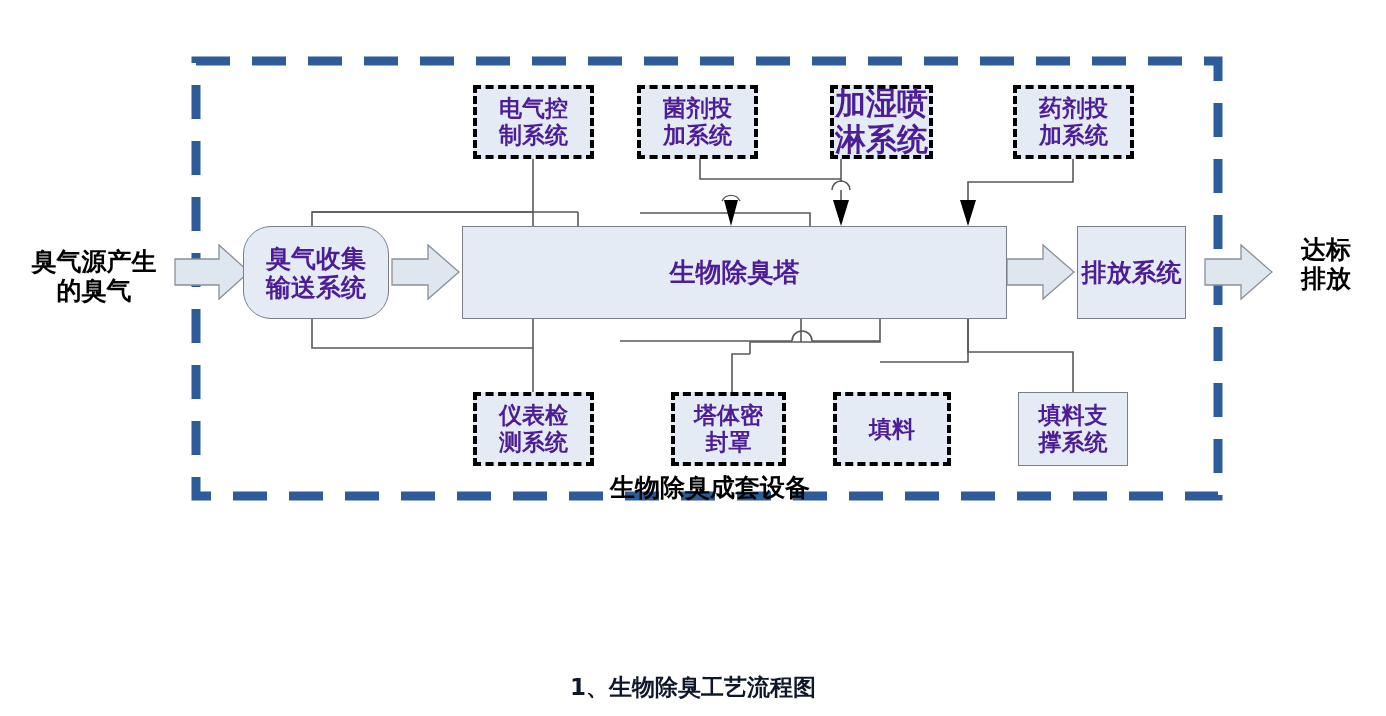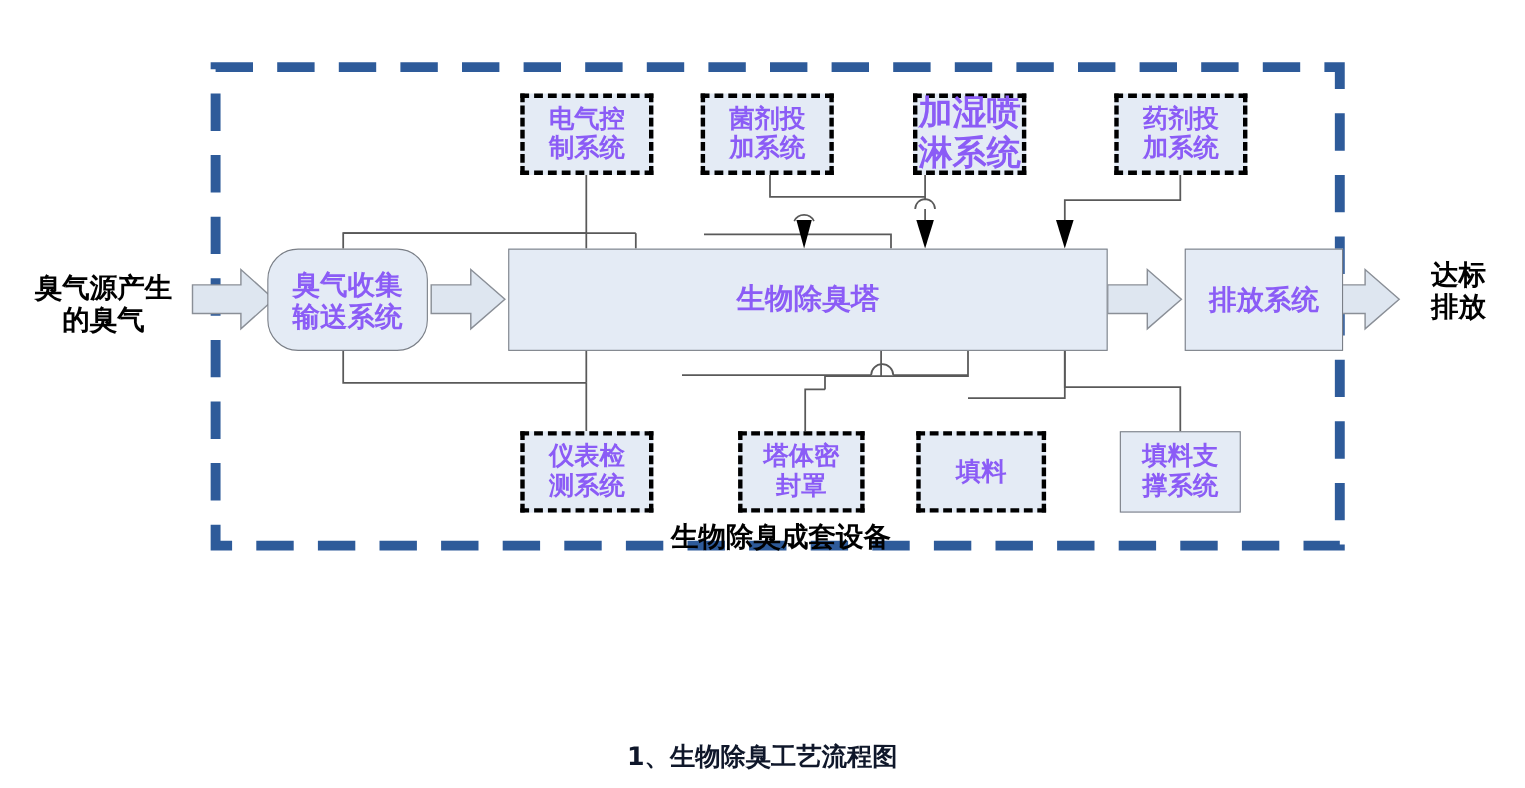--- a/index.html
+++ b/index.html
@@ -1,21 +1,21 @@
 <!DOCTYPE html>
 <html><head>
 <meta charset="utf-8">
 <style>
   html,body{margin:0;padding:0;background:#ffffff;}
   body{width:1386px;height:716px;overflow:hidden;
        font-family:"DejaVu Sans","Liberation Sans",sans-serif;}
   #stage{position:relative;width:1386px;height:716px;background:#fff;}
   svg.layer{position:absolute;left:0;top:0;width:1386px;height:716px;}
   .node{position:absolute;box-sizing:border-box;display:flex;align-items:center;
-        justify-content:center;text-align:center;color:#8b5cf6;line-height:1.16;
+        justify-content:center;text-align:center;color:#4c1d95;line-height:1.16;
         white-space:pre-line;font-weight:700;}
   .solidbox{background:#E4EBF5;border:1px solid #7a7f87;}
   .dashbox{background:#E4EBF5;border:4px dashed #000;
            border-style:dashed;}
   .freetext{position:absolute;color:#000;font-weight:700;text-align:center;
             line-height:1.16;white-space:pre-line;}
   .caption{position:absolute;color:#0f172a;font-weight:700;text-align:center;}
 </style>
 </head>
 <body>
@@ -88,21 +88,21 @@
 的臭气</div>
 
   <div class="freetext" style="left:1278px;top:235px;width:96px;font-size:25px;">达标
 排放</div>
 
   <div class="node solidbox" style="left:243px;top:226px;width:146px;height:93px;font-size:25px;border-radius:28px;">臭气收集
 输送系统</div>
 
   <div class="node solidbox" style="left:462px;top:226px;width:545px;height:93px;font-size:26px;">生物除臭塔</div>
 
-  <div class="node solidbox" style="left:1077px;top:226px;width:144px;height:93px;font-size:25px;">排放系统</div>
+  <div class="node solidbox" style="left:1077px;top:226px;width:109px;height:93px;font-size:25px;">排放系统</div>
 
   <div class="node dashbox" style="left:473px;top:85px;width:121px;height:74px;font-size:23px;">电气控
 制系统</div>
 
   <div class="node dashbox" style="left:637px;top:85px;width:121px;height:74px;font-size:23px;">菌剂投
 加系统</div>
 
   <div class="node dashbox" style="left:830px;top:85px;width:103px;height:74px;font-size:31px;">加湿喷
 淋系统</div>
 

